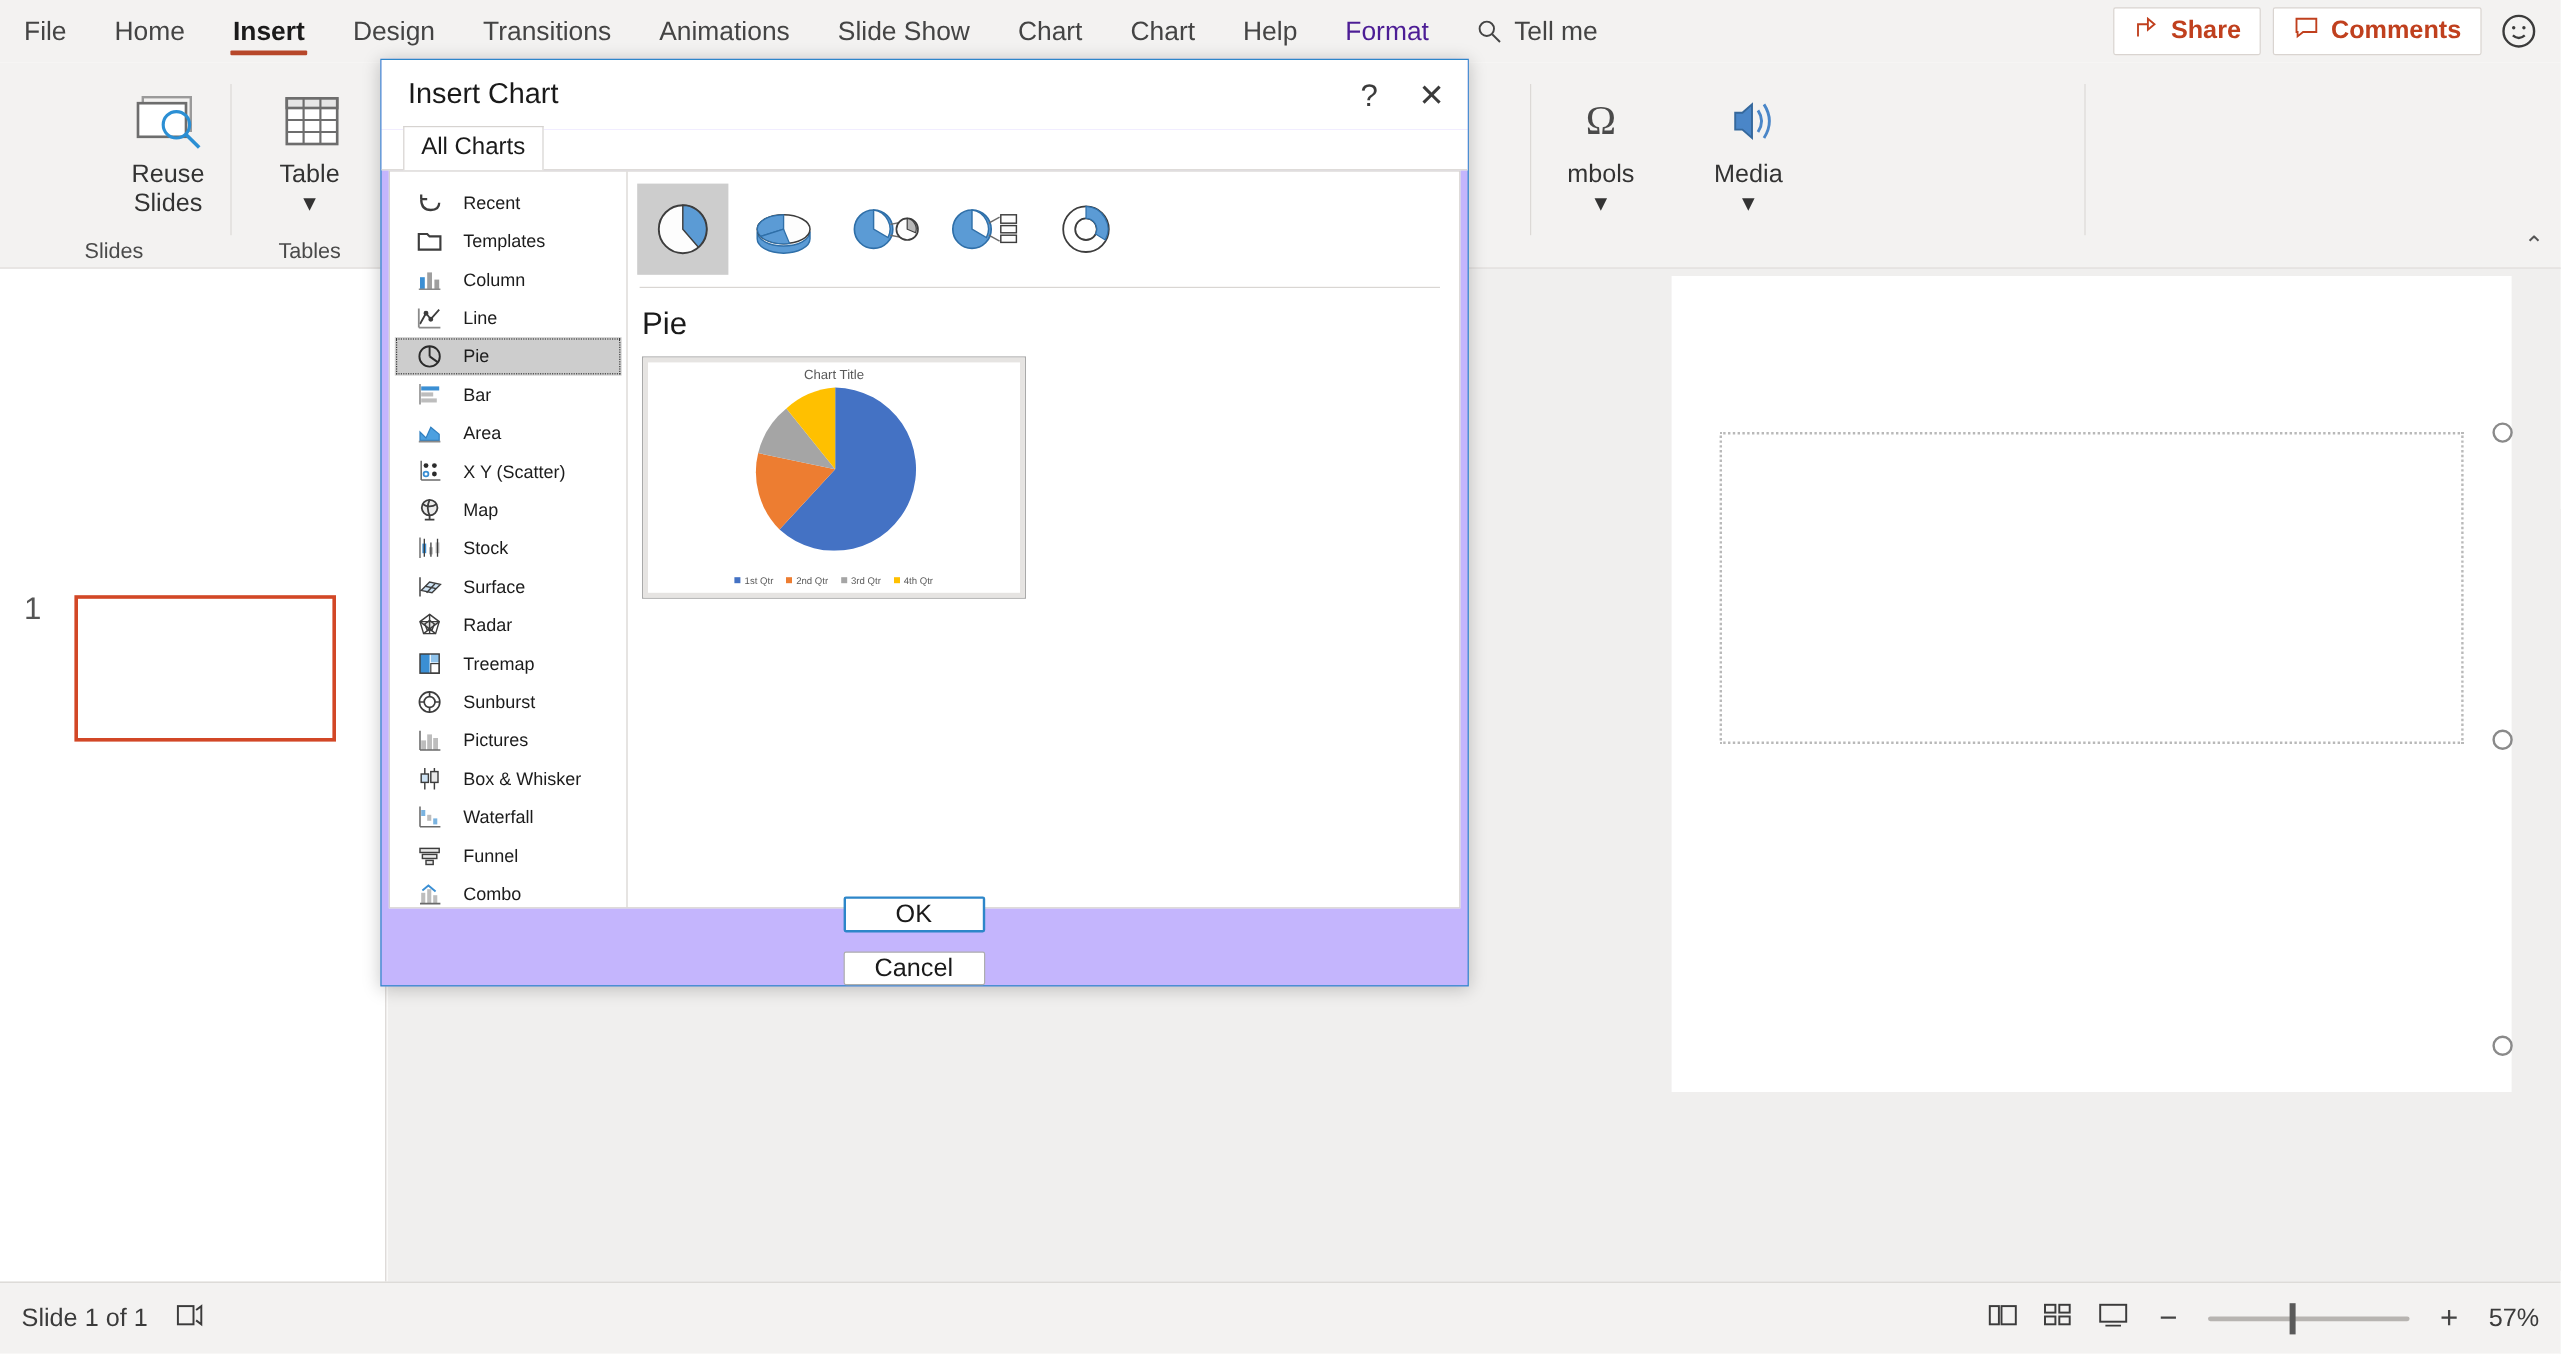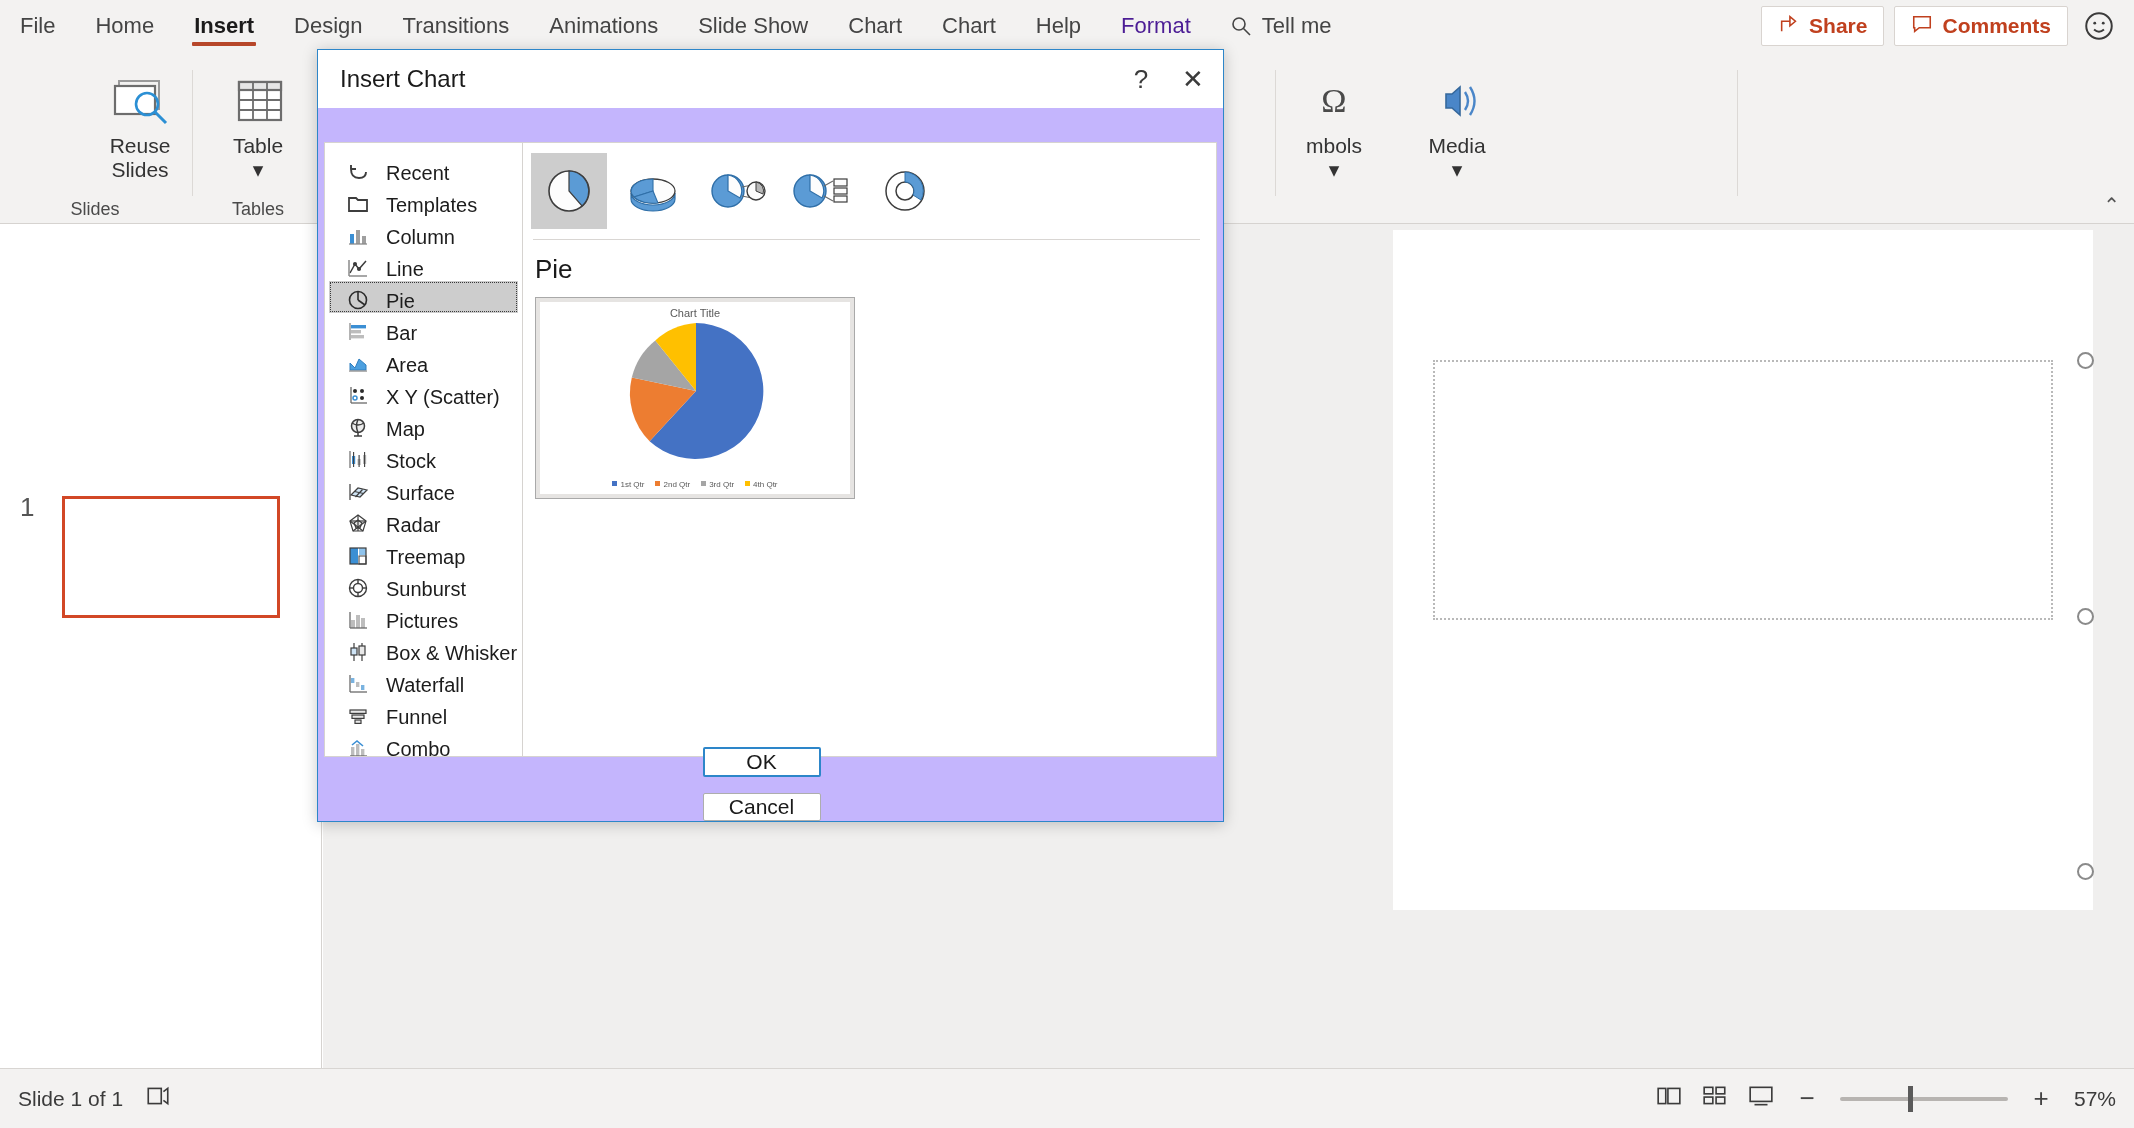--- a/index.html
+++ b/index.html
@@ -119,22 +119,22 @@
     padding:5px 14px 7px; position:relative; top:1px;
   }
   .dlg-tab.active { background:#ffffff; border-bottom:1px solid #fff; }
   .dlg-body { position:absolute; top:92px; left:6px; right:6px; bottom:64px;
               border:1px solid #d6d3d0; background:#fff; display:flex; }
 
   .typelist {
     width:198px; border-right:1px solid #d6d3d0; padding-top:10px; overflow:hidden;
   }
   .titem {
-    display:flex; align-items:flex-end; gap:15px; height:32px; padding-left:16px;
-    font-size:20px; color:#1c1c1c; margin:0 4px;
+    display:flex; align-items:center; gap:15px; height:32px; padding-left:16px;
+    font-size:15px; color:#1c1c1c; margin:0 4px;
   }
   .titem.selected {
     background:#cdcdcd; outline:1px dotted #3a3a3a; outline-offset:-2px;
   }
   .titem .ic { width:26px; height:26px; display:flex; align-items:center; justify-content:center; }
 
   .rightpane { flex:1; position:relative; }
   .thumbrow { display:flex; align-items:center; gap:8px; padding:12px 0 0 8px; height:84px; }
   .gthumb {
     width:76px; height:76px; display:flex; align-items:center; justify-content:center;
@@ -366,20 +366,23 @@
 
 <div class="dlg">
   <div class="dlg-title">
     <span class="t">Insert Chart</span>
     <div class="dlg-btns">
       <div class="b">?</div>
       <div class="b">✕</div>
     </div>
   </div>
 
+  <div class="dlg-tabs">
+    <div class="dlg-tab active">All Charts</div>
+  </div>
 
   <div class="dlg-body">
 
     <div class="typelist">
 
       <div class="titem">
         <span class="ic">
           <svg width="24" height="24" viewBox="0 0 24 24" fill="none" stroke="#3d3d3d" stroke-width="1.9">
             <path d="M5 9 L5 5 M5 9 L10 9"></path>
               <path d="M5 9 Q5 18 13 18 Q20 18 20 12"></path>

